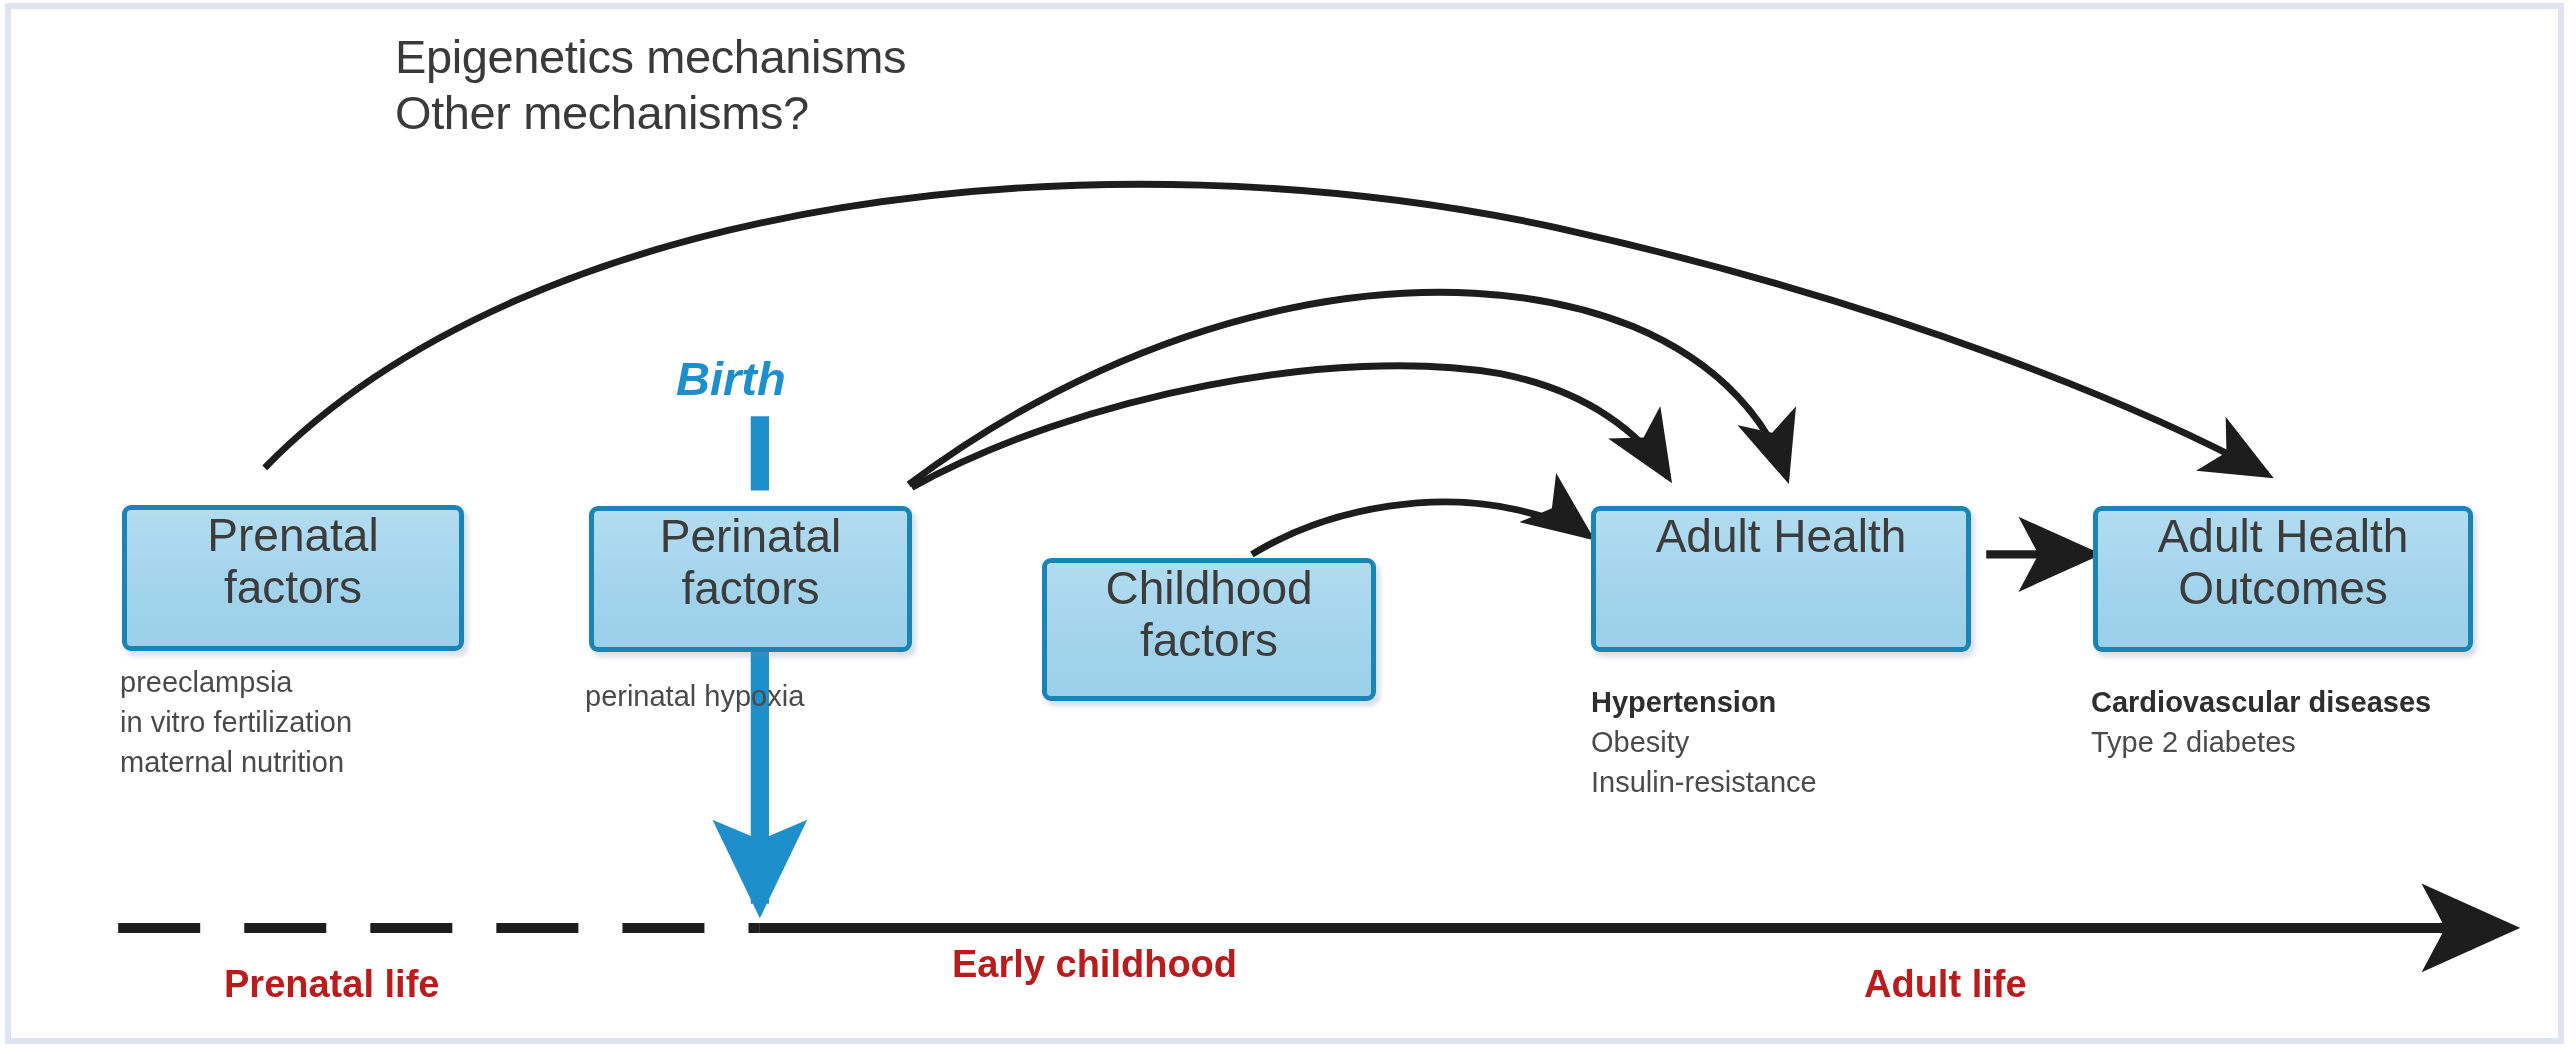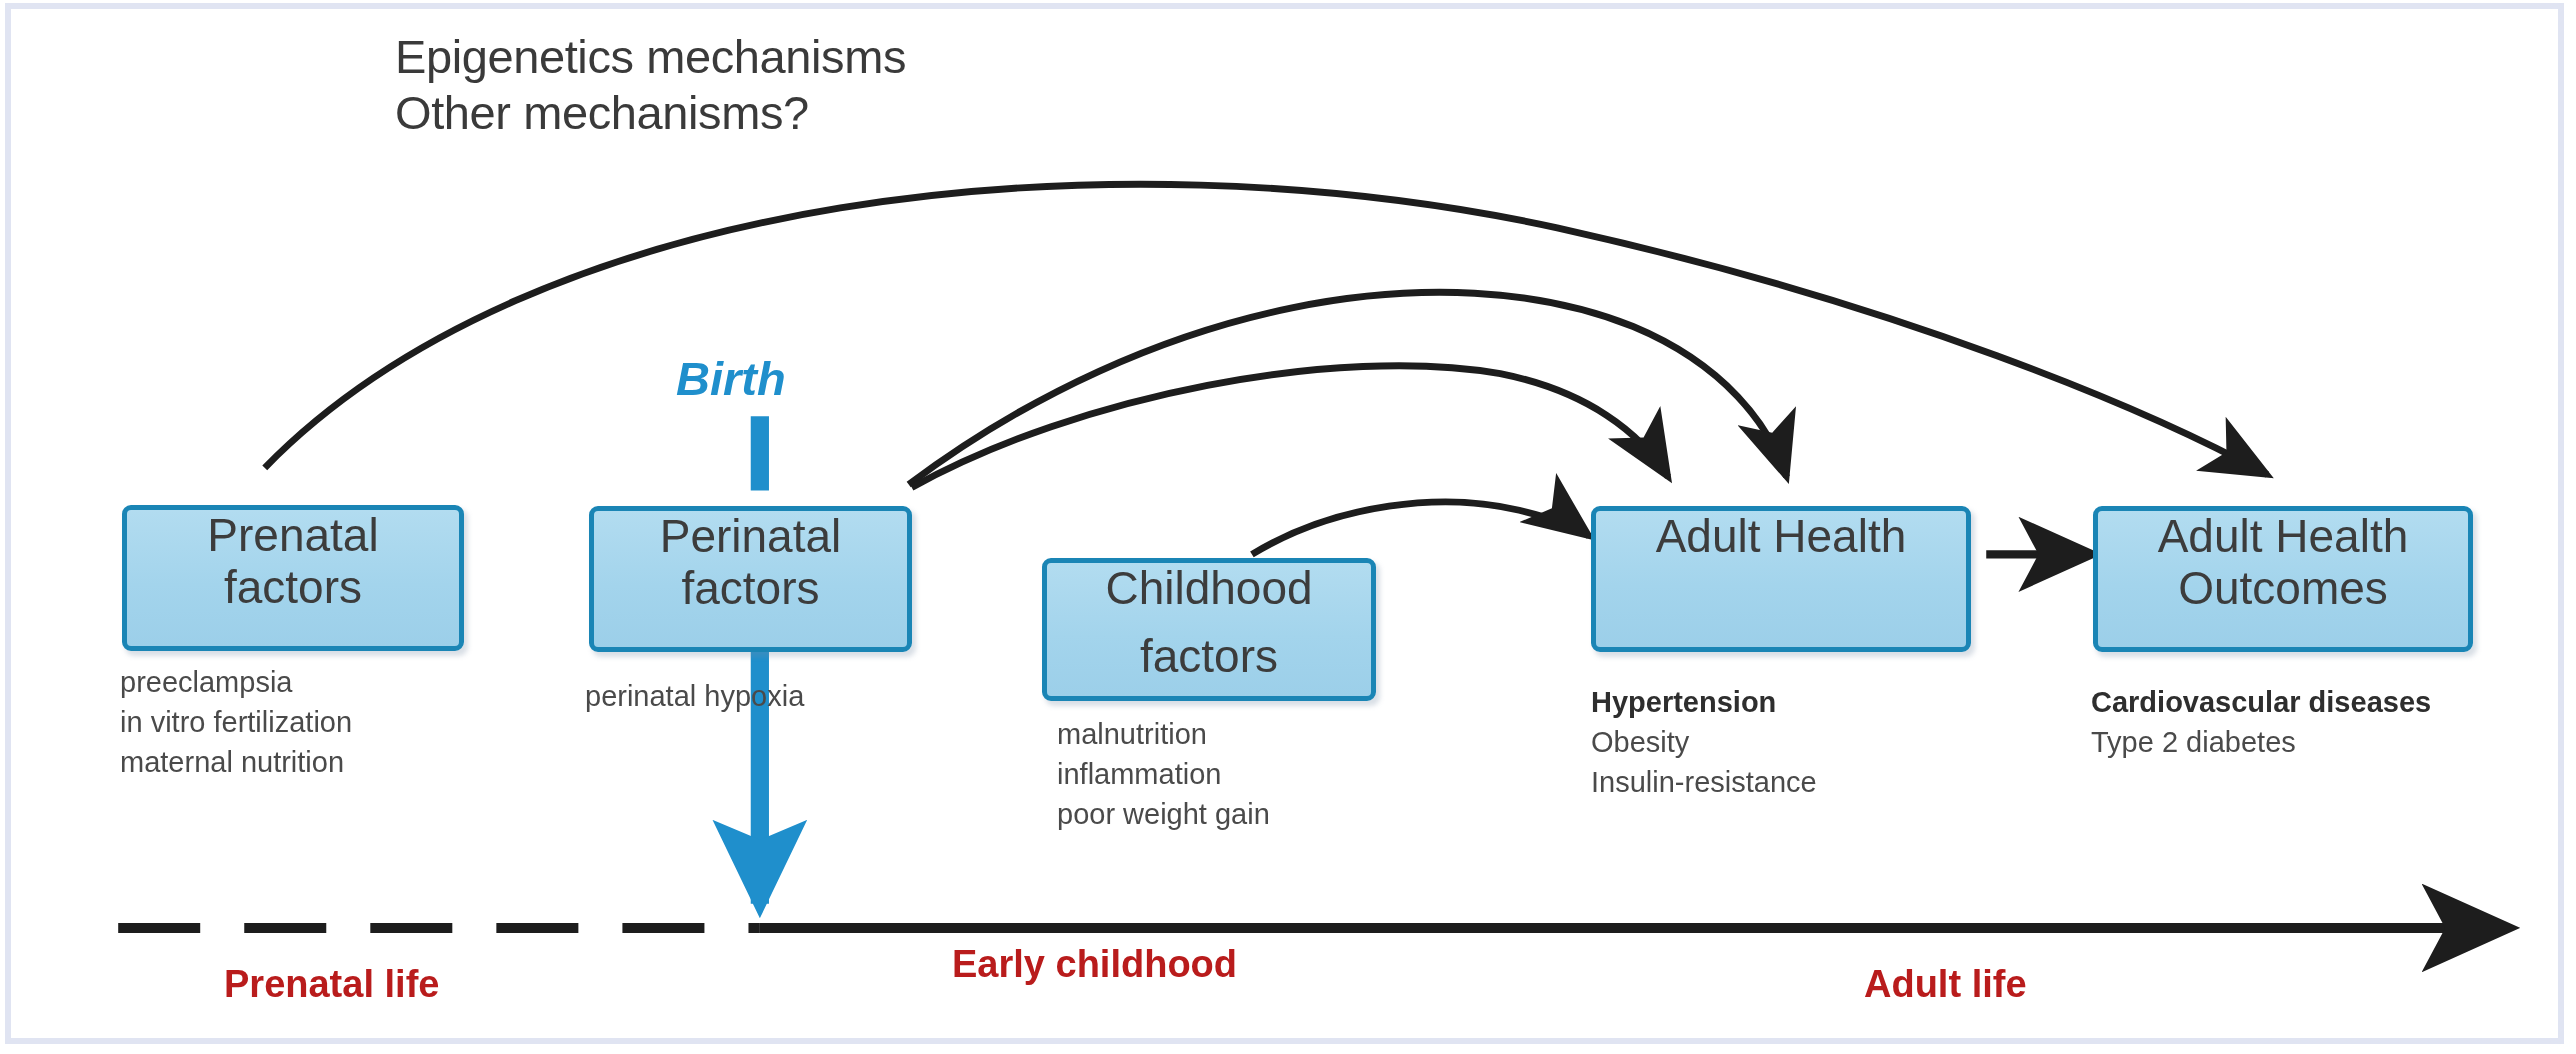--- a/index.html
+++ b/index.html
@@ -144,28 +144,23 @@
   </div>
 
   <div class="node" style="left:589px; top:486px; width:323px; height:146px;">
     <span>Perinatal</span>
     <span>factors</span>
   </div>
   <div class="annot" style="left:585px; top:676px;">
     <div>perinatal  hypoxia</div>
   </div>
 
-  <div class="node" style="left:1042px; top:538px; width:334px; height:143px;gap:16px;">
+  <div class="node" style="left:1042px; top:538px; width:334px; height:143px;">
     <span>Childhood</span>
     <span>factors</span>
-  </div>
-  <div class="annot" style="left:1057px; top:714px;">
-    <div>malnutrition</div>
-    <div>inflammation</div>
-    <div>poor weight gain</div>
   </div>
 
   <div class="node" style="left:1591px; top:486px; width:380px; height:146px;">
     <span>Adult Health</span>
   </div>
   <div class="annot" style="left:1591px; top:682px;">
     <div class="bold">Hypertension</div>
     <div>Obesity</div>
     <div>Insulin-resistance</div>
   </div>

